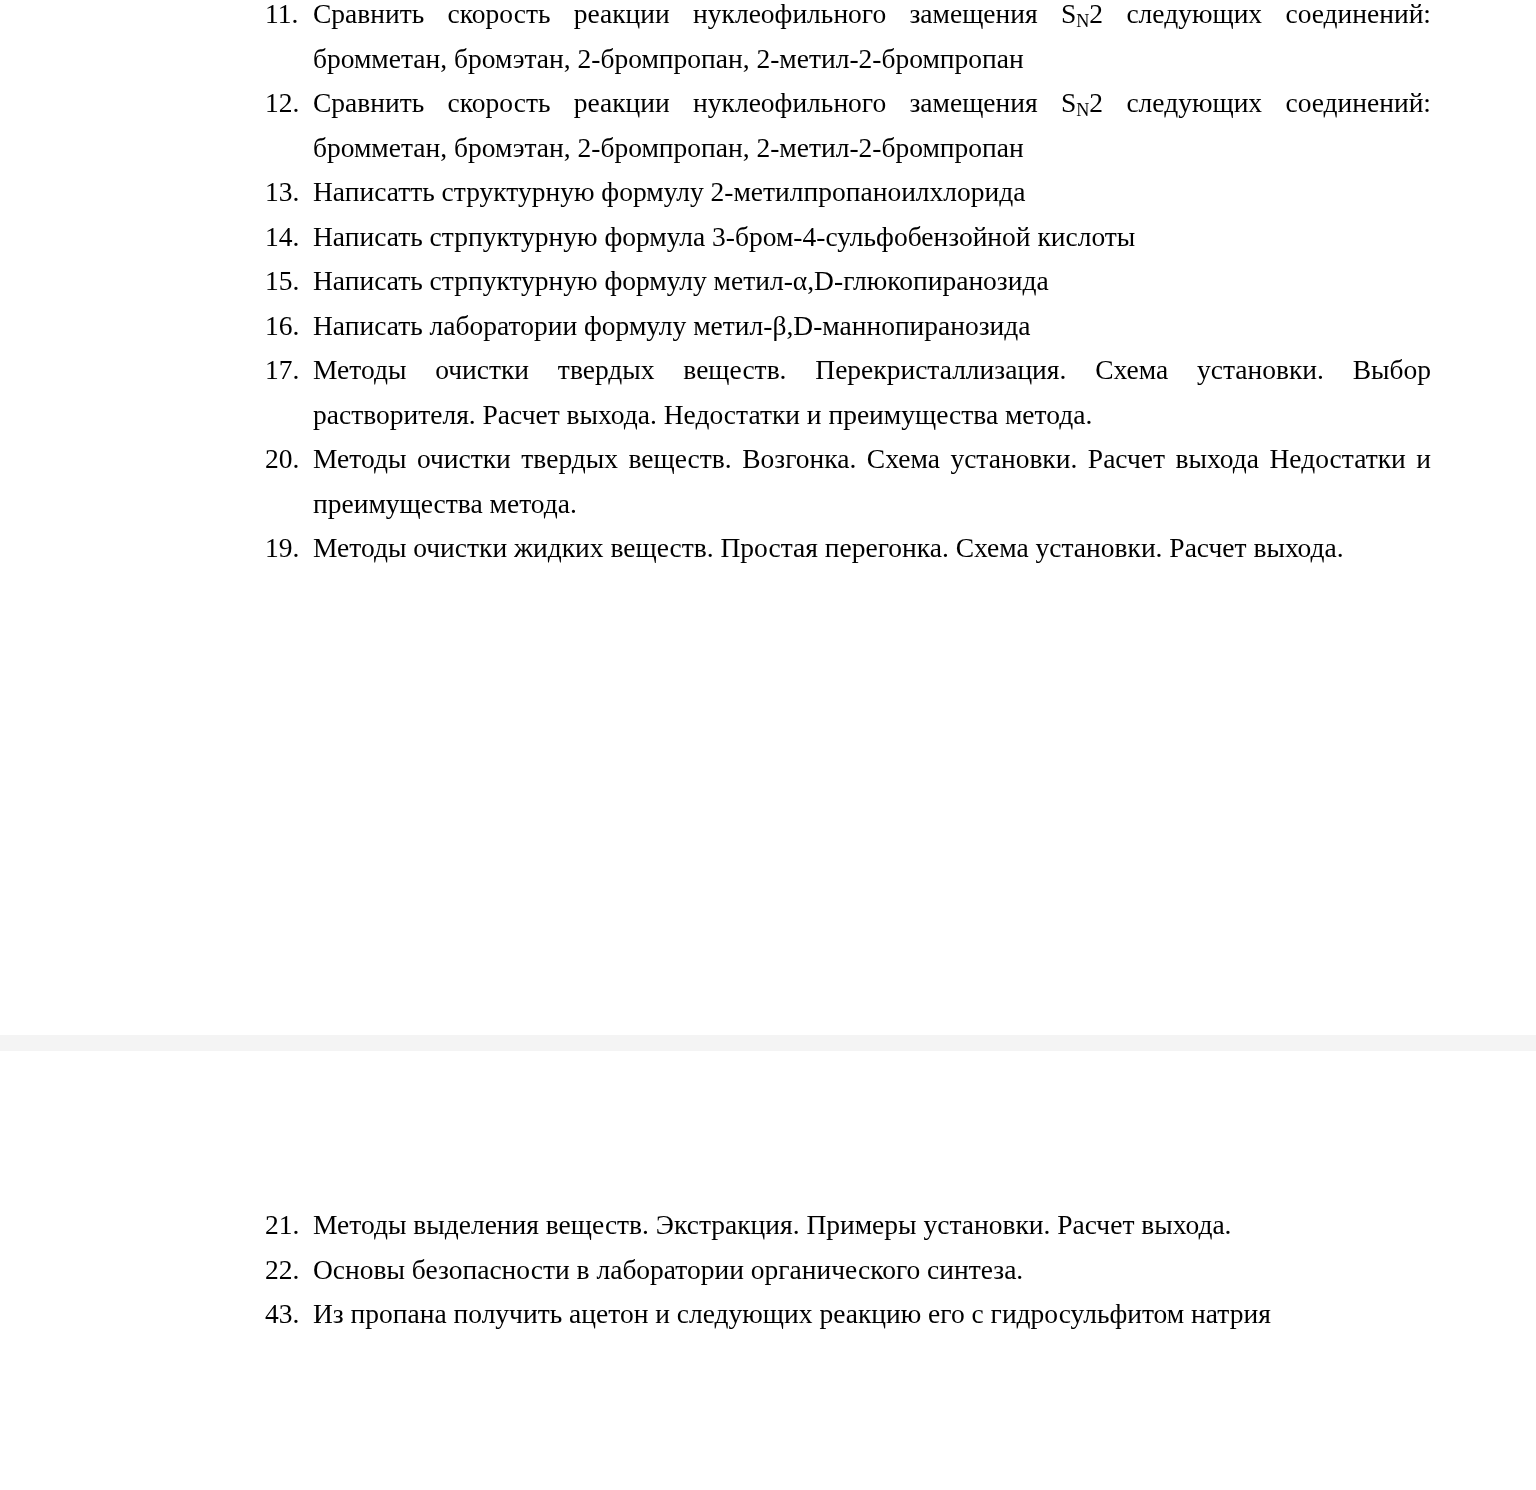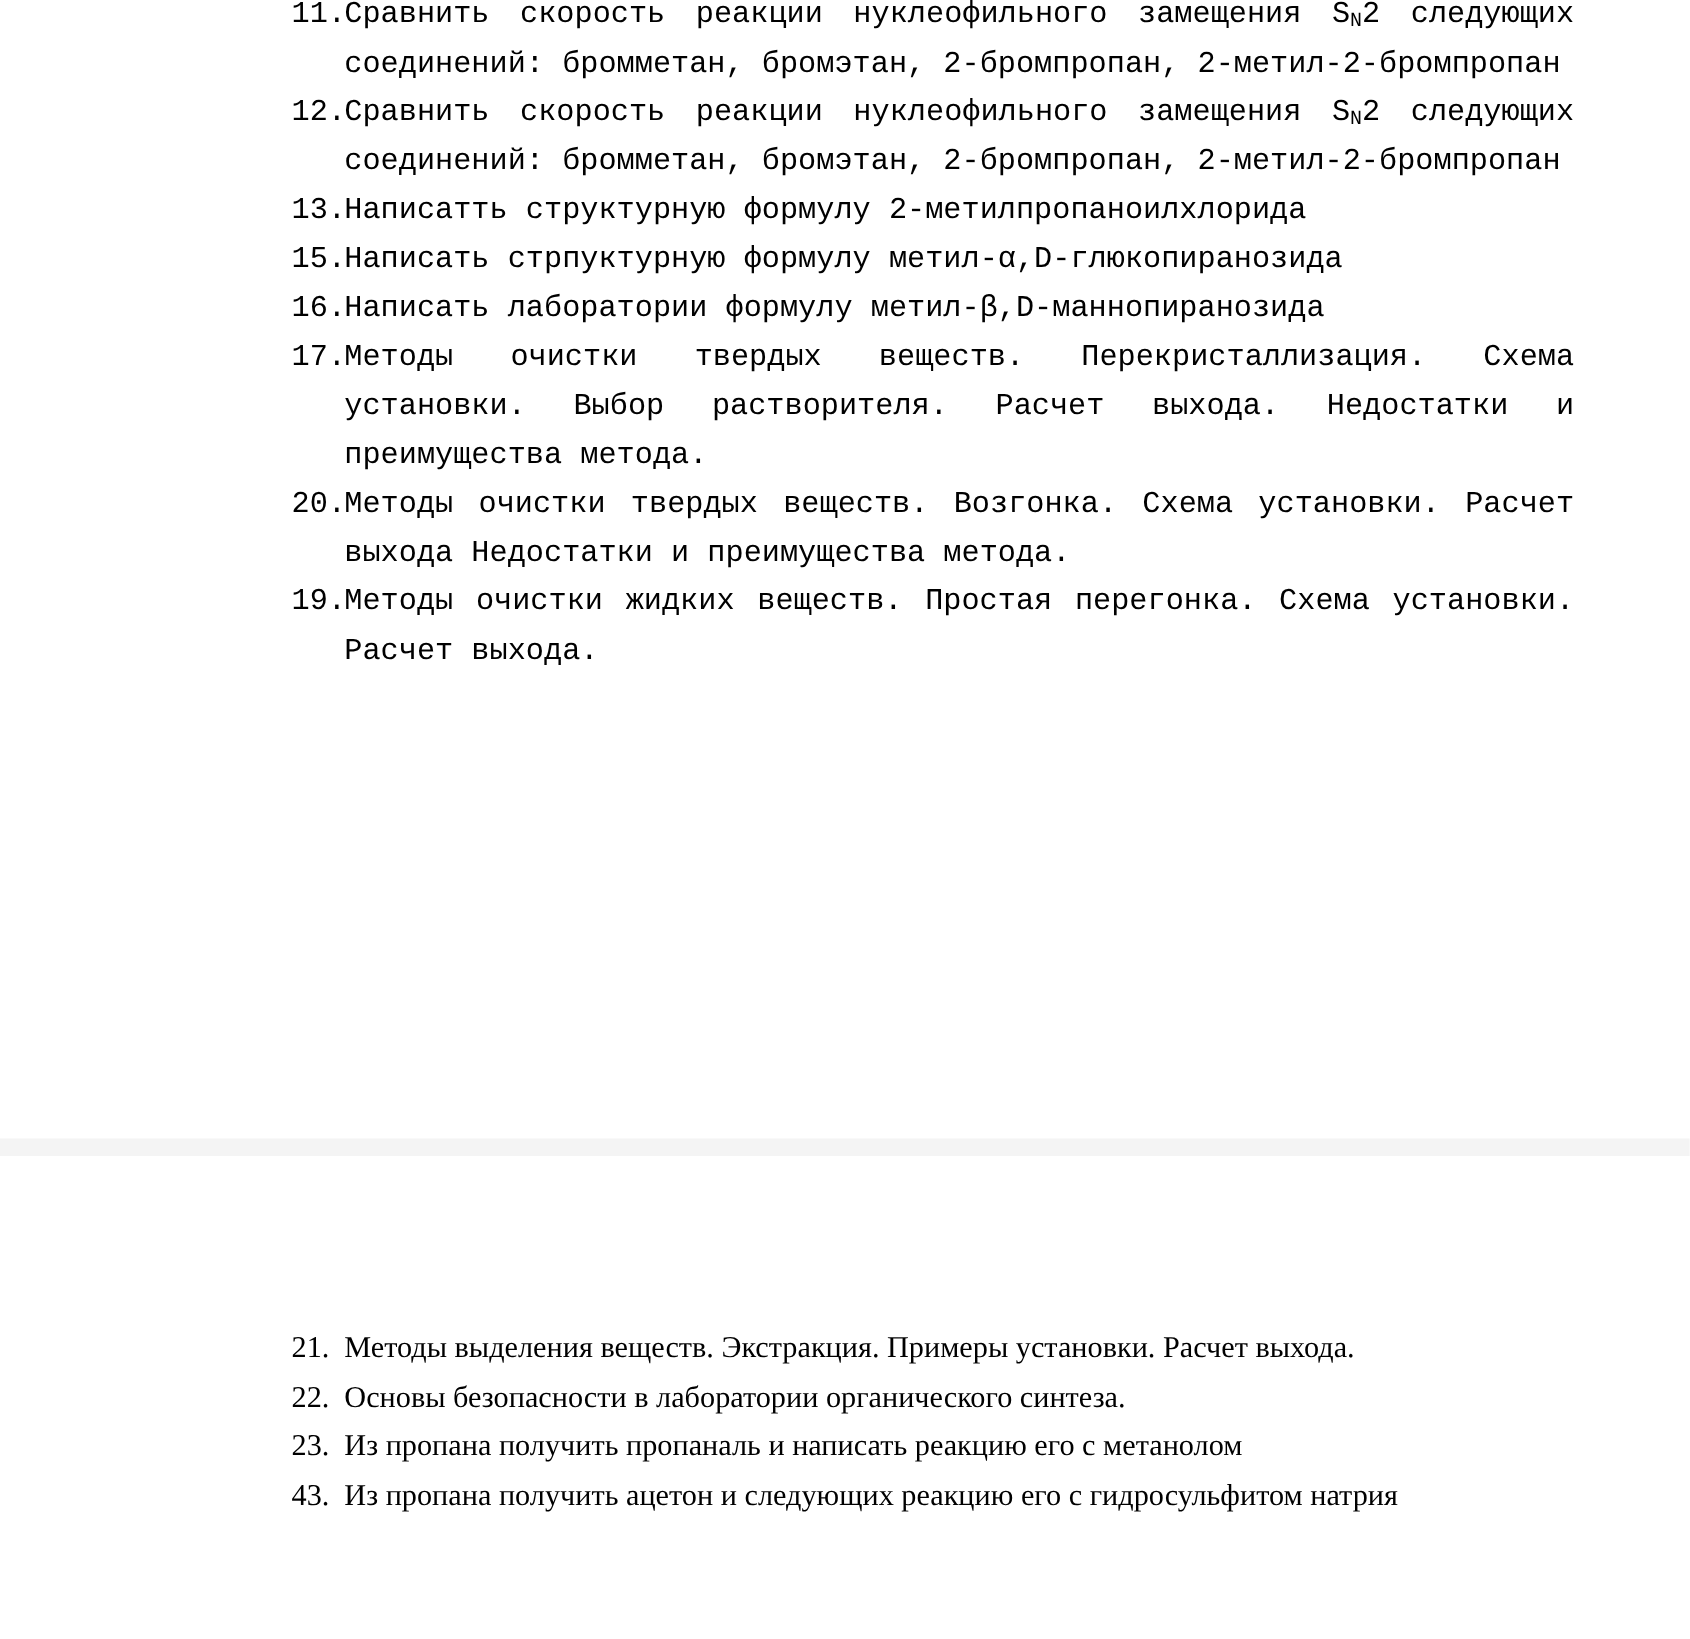--- a/index.html
+++ b/index.html
@@ -17,21 +17,21 @@
     color: #000000;
     -webkit-font-smoothing: antialiased;
   }
 
   .page {
     position: absolute;
     left: 0;
     width: 1536px;
     background: #ffffff;
   }
-  .page-one   { top: 0;    height: 1035px; font-family: Liberation Mono, monospace; }
+  .page-one   { top: 0;    height: 1035px; }
   .page-break { position: absolute; left: 0; top: 1035px; width: 1536px; height: 16px; background: #f4f4f4; }
   .page-two   { top: 1051px; height: 439px; font-family: Liberation Serif, serif; }
 
   .content {
     position: absolute;
     left: 265px;
     width: 1166px;
   }
   .content-one { top: -8px; }
   .content-two { top: 152px; }
@@ -88,20 +88,24 @@
         </li>
         <li class="q-item justified">
           <span class="q-num">12.</span>
           <span class="q-text">Сравнить скорость реакции нуклеофильного замещения S<sub>N</sub>2 следующих соединений: бромметан, бромэтан, 2-бромпропан, 2-метил-2-бромпропан</span>
         </li>
         <li class="q-item flush">
           <span class="q-num">13.</span>
           <span class="q-text">Написатть структурную формулу 2-метилпропаноилхлорида</span>
         </li>
         <li class="q-item flush">
+          <span class="q-num">14.</span>
+          <span class="q-text">Написать стрпуктурную формула 3-бром-4-сульфобензойной кислоты</span>
+        </li>
+        <li class="q-item flush">
           <span class="q-num">15.</span>
           <span class="q-text">Написать стрпуктурную формулу метил-α,D-глюкопиранозида</span>
         </li>
         <li class="q-item flush">
           <span class="q-num">16.</span>
           <span class="q-text">Написать лаборатории формулу метил-β,D-маннопиранозида</span>
         </li>
         <li class="q-item justified">
           <span class="q-num">17.</span>
           <span class="q-text">Методы очистки твердых веществ. Перекристаллизация. Схема установки. Выбор растворителя. Расчет выхода. Недостатки и преимущества метода.</span>
@@ -124,23 +128,19 @@
   <div class="content content-two">
     <ol class="q-list">
         <li class="q-item justified">
           <span class="q-num">21.</span>
           <span class="q-text">Методы выделения веществ. Экстракция. Примеры установки. Расчет выхода.</span>
         </li>
         <li class="q-item flush">
           <span class="q-num">22.</span>
           <span class="q-text">Основы безопасности в лаборатории органического синтеза.</span>
         </li>
-        <li class="q-item flush">
-          <span class="q-num">23.</span>
-          <span class="q-text">Из пропана получить пропаналь и написать реакцию его с метанолом</span>
-        </li>
         <li class="q-item justified">
           <span class="q-num">43.</span>
           <span class="q-text">Из пропана получить ацетон и следующих реакцию его с гидросульфитом натрия</span>
         </li>
       </ol>
   </div>
 </div>
 
 </body></html>

